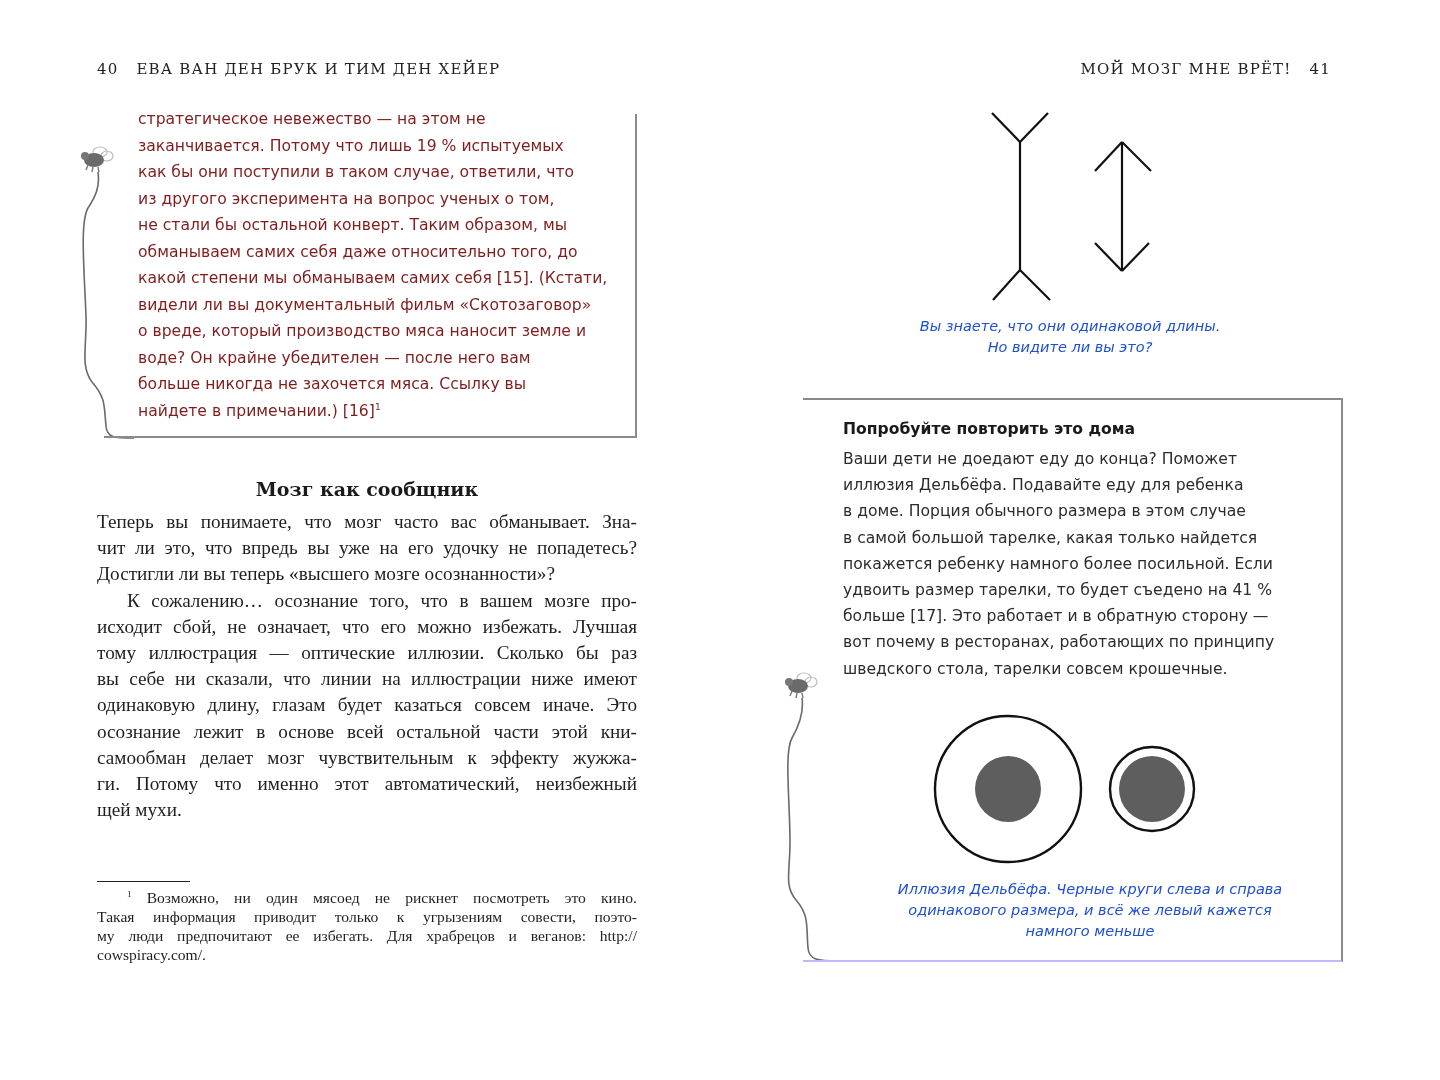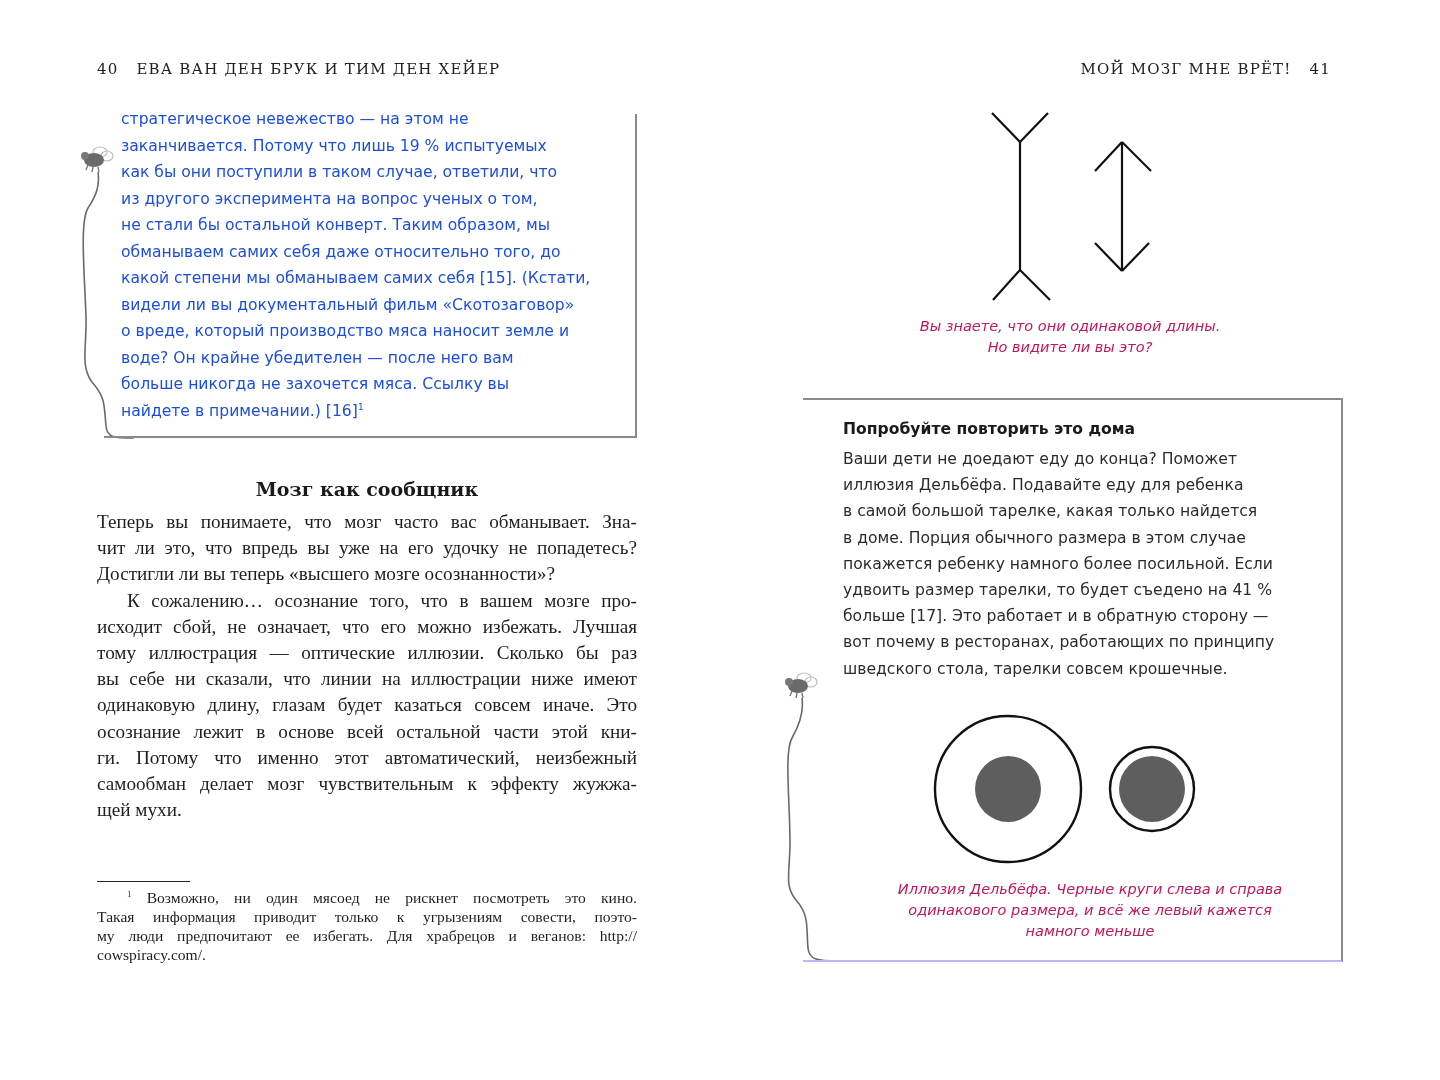--- a/index.html
+++ b/index.html
@@ -19,22 +19,22 @@
     .running-head.left .num { margin-left: 0; }
     .running-head.right .num { margin-right: 12px; }
 
     
     .box-left {
       position: absolute; left: 104px; top: 114px; width: 533px; height: 324px;
       border-right: 2px solid #8a8a8a; border-bottom: 2px solid #8a8a8a;
       box-sizing: border-box;
     }
     .box-left .box-text {
-      position: absolute; left: 17px; top: -8px; width: 480px;
-      font-family: "DejaVu Sans", sans-serif; font-size: 15.6px; line-height: 26.5px; color: #1d4ed8;
+      position: absolute; left: 34px; top: -8px; width: 480px;
+      font-family: "DejaVu Sans", sans-serif; font-size: 15.6px; line-height: 26.5px; color: #7f1d1d;
     }
     .box-left .box-text p { margin: 0; white-space: nowrap; }
     sup.fn { font-size: 9px; vertical-align: super; line-height: 0; }
 
     .fly-svg { position: absolute; }
 
     .section-heading {
       position: absolute; left: 97px; top: 478px; width: 540px; text-align: center;
       font-family: "DejaVu Serif", serif; font-size: 19px; font-weight: bold; color: #1a1a1a;
     }
@@ -52,21 +52,21 @@
       font-family: "Liberation Serif", serif; font-size: 15.6px; line-height: 19px; color: #1f1f1f;
     }
     .footnote p { margin: 0; text-align: justify; text-align-last: justify; white-space: nowrap; }
     .footnote p.first { text-indent: 30px; }
     .footnote p.last { text-align-last: left; }
 
     
     .muller-lyer { position: absolute; left: 260px; top: 100px; }
     .caption {
       position: absolute; font-family: "DejaVu Sans", sans-serif; font-style: italic;
-      font-size: 14.5px; line-height: 21px; color: #be185d; text-align: center;
+      font-size: 14.5px; line-height: 21px; color: #1d4ed8; text-align: center;
     }
     .caption.top { left: 160px; top: 316px; width: 380px; }
     .caption.bottom { left: 110px; top: 879px; width: 520px; }
 
     .box-right {
       position: absolute; left: 83px; top: 398px; width: 540px; height: 564px;
       border-top: 2px solid #8a8a8a; border-right: 2px solid #8a8a8a; border-bottom: 2px solid #c4b5fd;
       box-sizing: border-box;
     }
     .box-right .box-title {
@@ -122,22 +122,22 @@
   <div class="body-text">
     <p>Теперь вы понимаете, что мозг часто вас обманывает. Зна-</p>
     <p>чит ли это, что впредь вы уже на его удочку не попадетесь?</p>
     <p class="last">Достигли ли вы теперь «высшего мозге осознанности»?</p>
     <p class="indent">К сожалению… осознание того, что в вашем мозге про-</p>
     <p>исходит сбой, не означает, что его можно избежать. Лучшая</p>
     <p>тому иллюстрация — оптические иллюзии. Сколько бы раз</p>
     <p>вы себе ни сказали, что линии на иллюстрации ниже имеют</p>
     <p>одинаковую длину, глазам будет казаться совсем иначе. Это</p>
     <p>осознание лежит в основе всей остальной части этой кни-</p>
+    <p>самообман делает мозг чувствительным к эффекту жужжа-</p>
     <p>ги. Потому что именно этот автоматический, неизбежный</p>
-    <p>самообман делает мозг чувствительным к эффекту жужжа-</p>
     <p class="last">щей мухи.</p>
   </div>
 
   <div class="footnote-rule"></div>
   <div class="footnote">
     <p class="first"><sup class="fn">1</sup> <span>Возможно, ни один мясоед не рискнет посмотреть это кино.</span></p>
     <p>Такая информация приводит только к угрызениям совести, поэто-</p>
     <p>му люди предпочитают ее избегать. Для храбрецов и веганов: http://</p>
     <p class="last">cowspiracy.com/.</p>
   </div>
@@ -178,22 +178,22 @@
     <line x1="19" y1="21" x2="18" y2="26" stroke="#777" stroke-width="1.4"></line>
     <line x1="24" y1="21" x2="25" y2="26" stroke="#777" stroke-width="1.4"></line>
     <path d="M24,26 C26,40 22,52 14,66 C6,80 12,130 12,170 C12,200 6,214 18,228 C32,244 28,256 30,276 C31,288 40,289 60,289" fill="none" stroke="#6a6a6a" stroke-width="1.6"></path>
   </svg>
 
   <div class="box-right">
     <div class="box-title">Попробуйте повторить это дома</div>
     <div class="box-body">
       <p>Ваши дети не доедают еду до конца? Поможет</p>
       <p>иллюзия Дельбёфа. Подавайте еду для ребенка</p>
+      <p>в доме. Порция обычного размера в этом случае</p>
       <p>в самой большой тарелке, какая только найдется</p>
-      <p>в доме. Порция обычного размера в этом случае</p>
       <p>покажется ребенку намного более посильной. Если</p>
       <p>удвоить размер тарелки, то будет съедено на 41 %</p>
       <p>больше [17]. Это работает и в обратную сторону —</p>
       <p>вот почему в ресторанах, работающих по принципу</p>
       <p>шведского стола, тарелки совсем крошечные.</p>
     </div>
   </div>
 
   <svg class="delboeuf" width="280" height="160" viewBox="0 0 280 160">
     <circle cx="78" cy="77" r="73" fill="none" stroke="#111" stroke-width="2.4"></circle>

